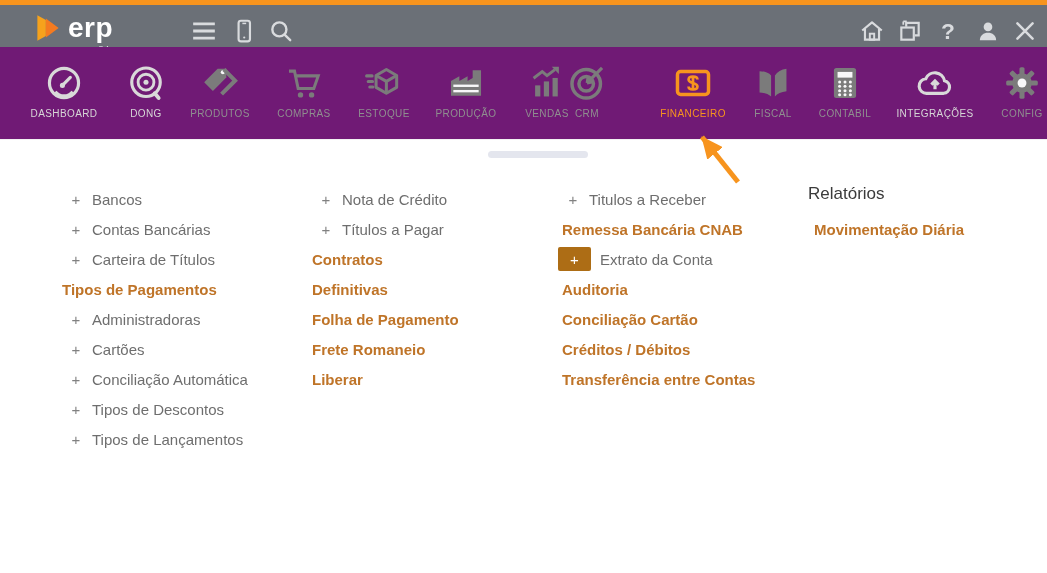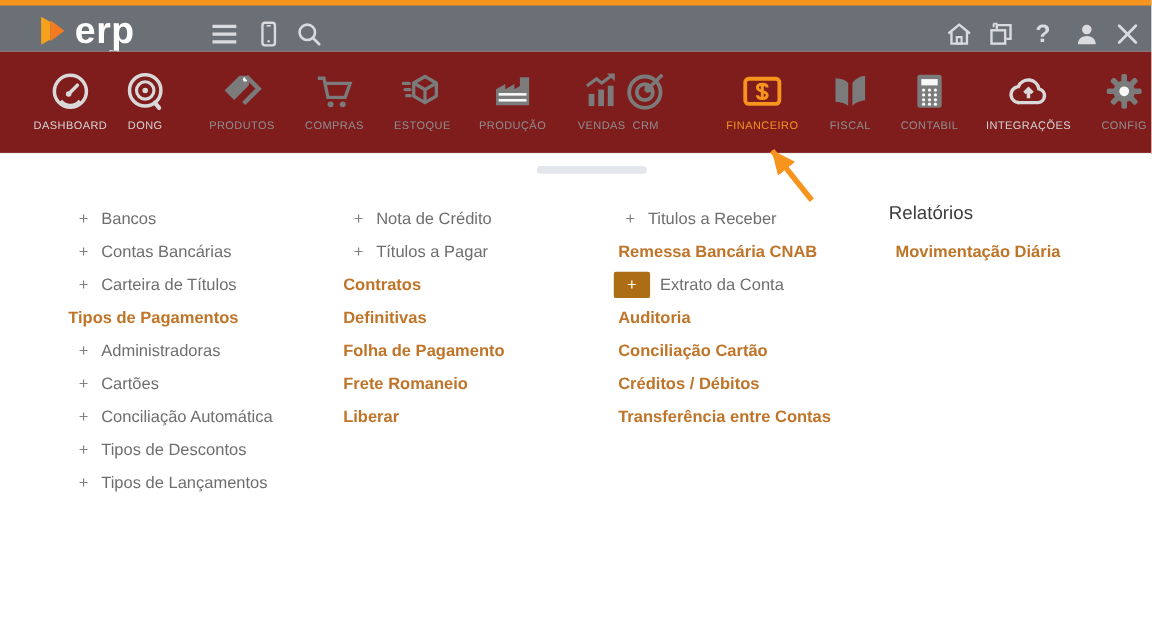--- a/index.html
+++ b/index.html
@@ -4,27 +4,27 @@
 <style>
   html,body{margin:0;padding:0;background:#ffffff;}
   .screen{position:relative;width:1047px;height:573px;background:#ffffff;overflow:hidden;
           font-family:"Liberation Sans",sans-serif;}
 
   
   .topbar{position:absolute;left:0;top:0;right:0;height:47px;background:#6b7077;
           border-top:5px solid #f7941e;box-sizing:border-box;}
   .logo{position:absolute;left:31px;top:4px;display:flex;align-items:center;height:38px;cursor:pointer;}
   .logo svg{width:34px;height:34px;}
-  .logo-text{color:#ffffff;font-size:34px;font-weight:bold;letter-spacing:.5px;margin-left:3px;line-height:34px;}
+  .logo-text{color:#ffffff;font-size:28px;font-weight:bold;letter-spacing:.5px;margin-left:3px;line-height:34px;}
   .logo-sub{position:absolute;left:68px;top:36px;font-size:6.5px;letter-spacing:1.6px;color:#e3e5e7;}
   .tbi{position:absolute;top:13px;width:26px;height:26px;color:#d9dbde;cursor:pointer;}
   .tbi svg{width:26px;height:26px;display:block;}
 
   
-  .modulebar{position:absolute;left:0;top:47px;right:0;height:93px;background:#7f1d1d;
+  .modulebar{position:absolute;left:0;top:47px;right:0;height:93px;background:#701a75;
              border-bottom:1px solid #f1f1f2;box-sizing:border-box;}
   .module{position:absolute;top:17px;width:100px;text-align:center;cursor:pointer;}
   .module .micon svg{width:38px;height:38px;display:inline-block;}
   .module .mlabel{font-size:10px;letter-spacing:.4px;margin-top:2px;}
   .module.enabled{color:#7b7b7b;}
   .module.enabled .mlabel{color:#8f8f8f;}
   .module.disabled{color:#d9d9d9;}
   .module.disabled .mlabel{color:#d6d6d6;}
   .module.active{color:#f7941e;}
   .module.active .mlabel{color:#f7941e;}
@@ -119,21 +119,21 @@
     <div class="module disabled" style="left:14px">
       <span class="micon"><svg viewBox="0 0 24 24">
         <circle cx="12" cy="12" r="9.2" fill="none" stroke="currentColor" stroke-width="2"></circle>
         <path d="M11 13.5 L16 8.5" stroke="currentColor" stroke-width="2" stroke-linecap="round" fill="none"></path>
         <circle cx="11" cy="13.5" r="1.6" fill="currentColor"></circle>
         <path d="M6.5 17.5 a7 7 0 0 0 11 0" fill="none" stroke="currentColor" stroke-width="2"></path>
       </svg></span>
       <div class="mlabel">DASHBOARD</div>
     </div>
 
-    <div class="module disabled" style="left:82px">
+    <div class="module disabled" style="left:96px">
       <span class="micon"><svg viewBox="0 0 24 24">
         <circle cx="12" cy="11.5" r="9" fill="none" stroke="currentColor" stroke-width="2"></circle>
         <circle cx="12" cy="11.5" r="5" fill="none" stroke="currentColor" stroke-width="1.8"></circle>
         <circle cx="12" cy="11.5" r="1.6" fill="currentColor"></circle>
         <path d="M17.5 18.5 L20 21.5" stroke="currentColor" stroke-width="2.4" stroke-linecap="round"></path>
       </svg></span>
       <div class="mlabel">DONG</div>
     </div>
 
     <div class="module enabled" style="left:170px">

